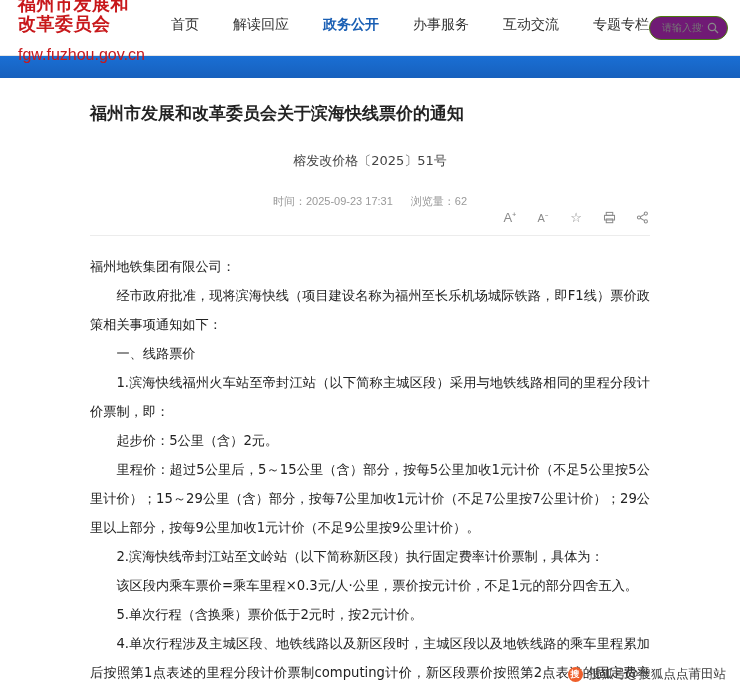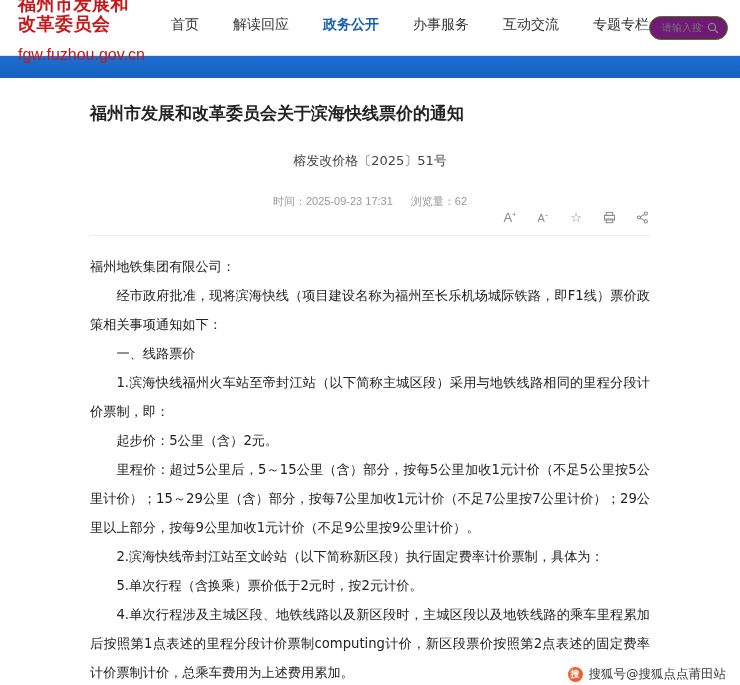--- a/index.html
+++ b/index.html
@@ -234,20 +234,21 @@
     </div>
 
     <div class="body-text">
       <p>福州地铁集团有限公司：</p>
       <p class="p-indent">经市政府批准，现将滨海快线（项目建设名称为福州至长乐机场城际铁路，即F1线）票价政策相关事项通知如下：</p>
       <p class="p-indent">一、线路票价</p>
       <p class="p-indent">1.滨海快线福州火车站至帝封江站（以下简称主城区段）采用与地铁线路相同的里程分段计价票制，即：</p>
       <p class="p-indent">起步价：5公里（含）2元。</p>
       <p class="p-indent">里程价：超过5公里后，5～15公里（含）部分，按每5公里加收1元计价（不足5公里按5公里计价）；15～29公里（含）部分，按每7公里加收1元计价（不足7公里按7公里计价）；29公里以上部分，按每9公里加收1元计价（不足9公里按9公里计价）。</p>
       <p class="p-indent">2.滨海快线帝封江站至文岭站（以下简称新区段）执行固定费率计价票制，具体为：</p>
+      <p class="p-indent">该区段内乘车票价=乘车里程×0.3元/人·公里，票价按元计价，不足1元的部分四舍五入。</p>
       <p class="p-indent">5.单次行程（含换乘）票价低于2元时，按2元计价。</p>
       <p class="p-indent">4.单次行程涉及主城区段、地铁线路以及新区段时，主城区段以及地铁线路的乘车里程累加后按照第1点表述的里程分段计价票制computing计价，新区段票价按照第2点表述的固定费率计价票制计价，总乘车费用为上述费用累加。</p>
 
     </div>
   </div>
 
   <div class="watermark">
     <span class="wm-dot">搜</span>
     <span>搜狐号@搜狐点点莆田站</span>
   </div>

